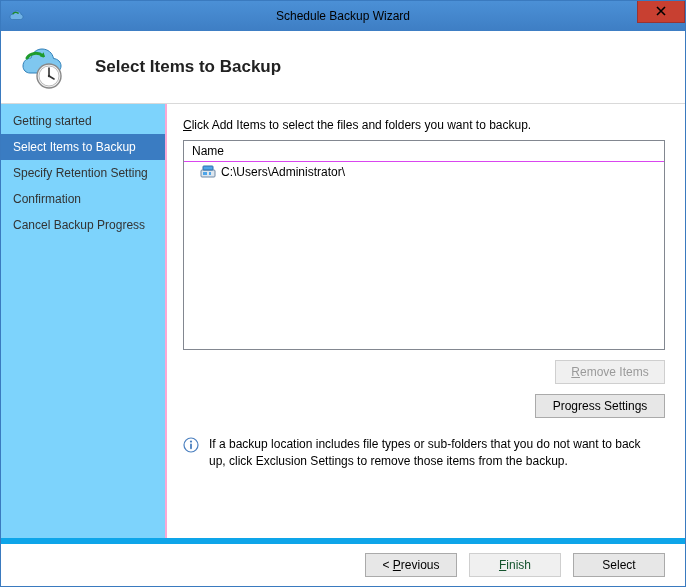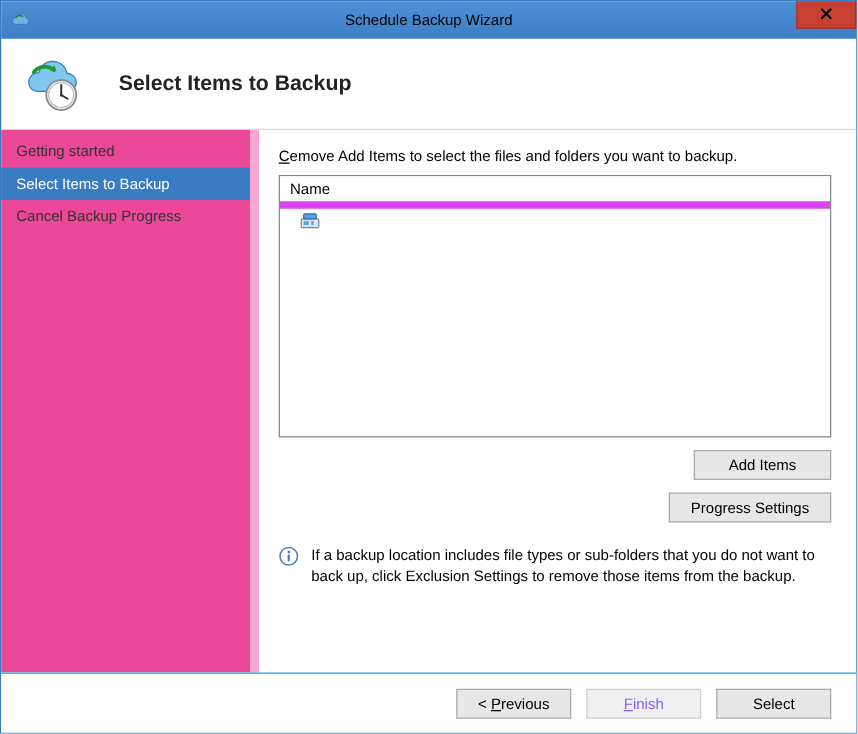--- a/index.html
+++ b/index.html
@@ -70,24 +70,24 @@
     font-weight: 600;
     margin: 0;
     color: #222;
   }
   .body {
     flex: 1;
     display: flex;
     border-top: 1px solid #d9d9d9;
   }
   .sidebar {
-    width: 206px;
-    border-right: 7px solid #f9a8d4;
+    width: 166px;
+    border-right: 2px solid #f9a8d4;
     padding-top: 4px;
-    background: #ec4899;
+    background: #7dd3fc;
   }
   .sidebar .step {
     padding: 6px 12px;
     font-size: 12px;
     color: #333;
     cursor: default;
     white-space: nowrap;
   }
   .sidebar .step.active {
     background: #3a7cc2;
@@ -105,21 +105,21 @@
     margin-bottom: 8px;
   }
   .listbox {
     border: 1px solid #828790;
     height: 210px;
     background: #fff;
     display: flex;
     flex-direction: column;
   }
   .listbox .header-row {
-    border-bottom: 6px solid #d946ef;
+    border-bottom: 1px solid #d946ef;
     background: #fff;
     padding: 3px 8px;
     font-size: 12px;
     color: #000;
   }
   .listbox .items {
     flex: 1;
     padding: 2px 6px;
   }
   .listbox .item {
@@ -159,40 +159,40 @@
     line-height: 1.4;
     padding-right: 6px;
   }
   .info-icon {
     width: 16px; height: 16px;
     flex: 0 0 16px;
     margin-top: 1px;
   }
   .footer {
     height: 48px;
-    border-top: 1px solid #0ea5e9;
+    border-top: 6px solid #0ea5e9;
     display: flex;
     align-items: center;
     justify-content: flex-end;
     gap: 12px;
     padding: 0 20px;
     background: #fff;
   }
   button.nav {
     min-width: 92px;
     height: 24px;
     font-family: inherit;
     font-size: 12px;
     background: #e7e7e7;
     border: 1px solid #aaa;
     padding: 2px 10px;
     cursor: pointer;
   }
   button.nav:disabled {
-    color: #8b5cf6;
+    color: #14532d;
     background: #f0f0f0;
     border-color: #cfcfcf;
     cursor: default;
   }
   .u { text-decoration: underline; }
   .drive-icon { width:16px; height:14px; flex:0 0 16px; }
 </style>
 </head>
 <body>
 
@@ -229,47 +229,50 @@
       </svg>
     </div>
     <h1>Select Items to Backup</h1>
   </div>
 
   <div class="body">
 
     <div class="sidebar">
       <div class="step">Getting started</div>
       <div class="step active">Select Items to Backup</div>
+      <div class="step">Specify Retention Setting</div>
+      <div class="step">Confirmation</div>
       <div class="step">Cancel Backup Progress</div>
     </div>
 
     <div class="content">
 
       <div class="instruction">
-        <span class="u">C</span><span>emove Add Items to select the files and folders you want to backup.</span>
+        <span class="u">C</span><span>lick Add Items to select the files and folders you want to backup.</span>
       </div>
 
       <div class="listbox">
         <div class="header-row">Name</div>
         <div class="items">
           <div class="item">
             <span class="drive-icon">
               <svg width="16" height="14" viewBox="0 0 16 14">
                 <rect x="1" y="5" width="14" height="7" rx="1" fill="#dde6ee" stroke="#6f89a5"></rect>
                 <rect x="3" y="7" width="4" height="3" fill="#4fa5e8"></rect>
                 <rect x="9" y="7" width="2" height="3" fill="#4fa5e8"></rect>
                 <rect x="3" y="1" width="10" height="4" rx="0.7" fill="#4fa5e8" stroke="#2e6fa8"></rect>
               </svg>
             </span>
+            <span>C:\Users\Administrator\</span>
           </div>
         </div>
       </div>
 
       <div class="btnrow">
-        <button class="action">Add Items</button>
+        <button class="action" disabled=""><span class="u">R</span><span>emove Items</span></button>
       </div>
 
       <div class="btnrow">
         <button class="action" style="min-width:130px">Progress Settings</button>
       </div>
 
       <div class="infobox">
         <span class="info-icon">
           <svg width="16" height="16" viewBox="0 0 16 16">
             <circle cx="8" cy="8" r="7" fill="#fff" stroke="#4a7fbf" stroke-width="1.2"></circle>

